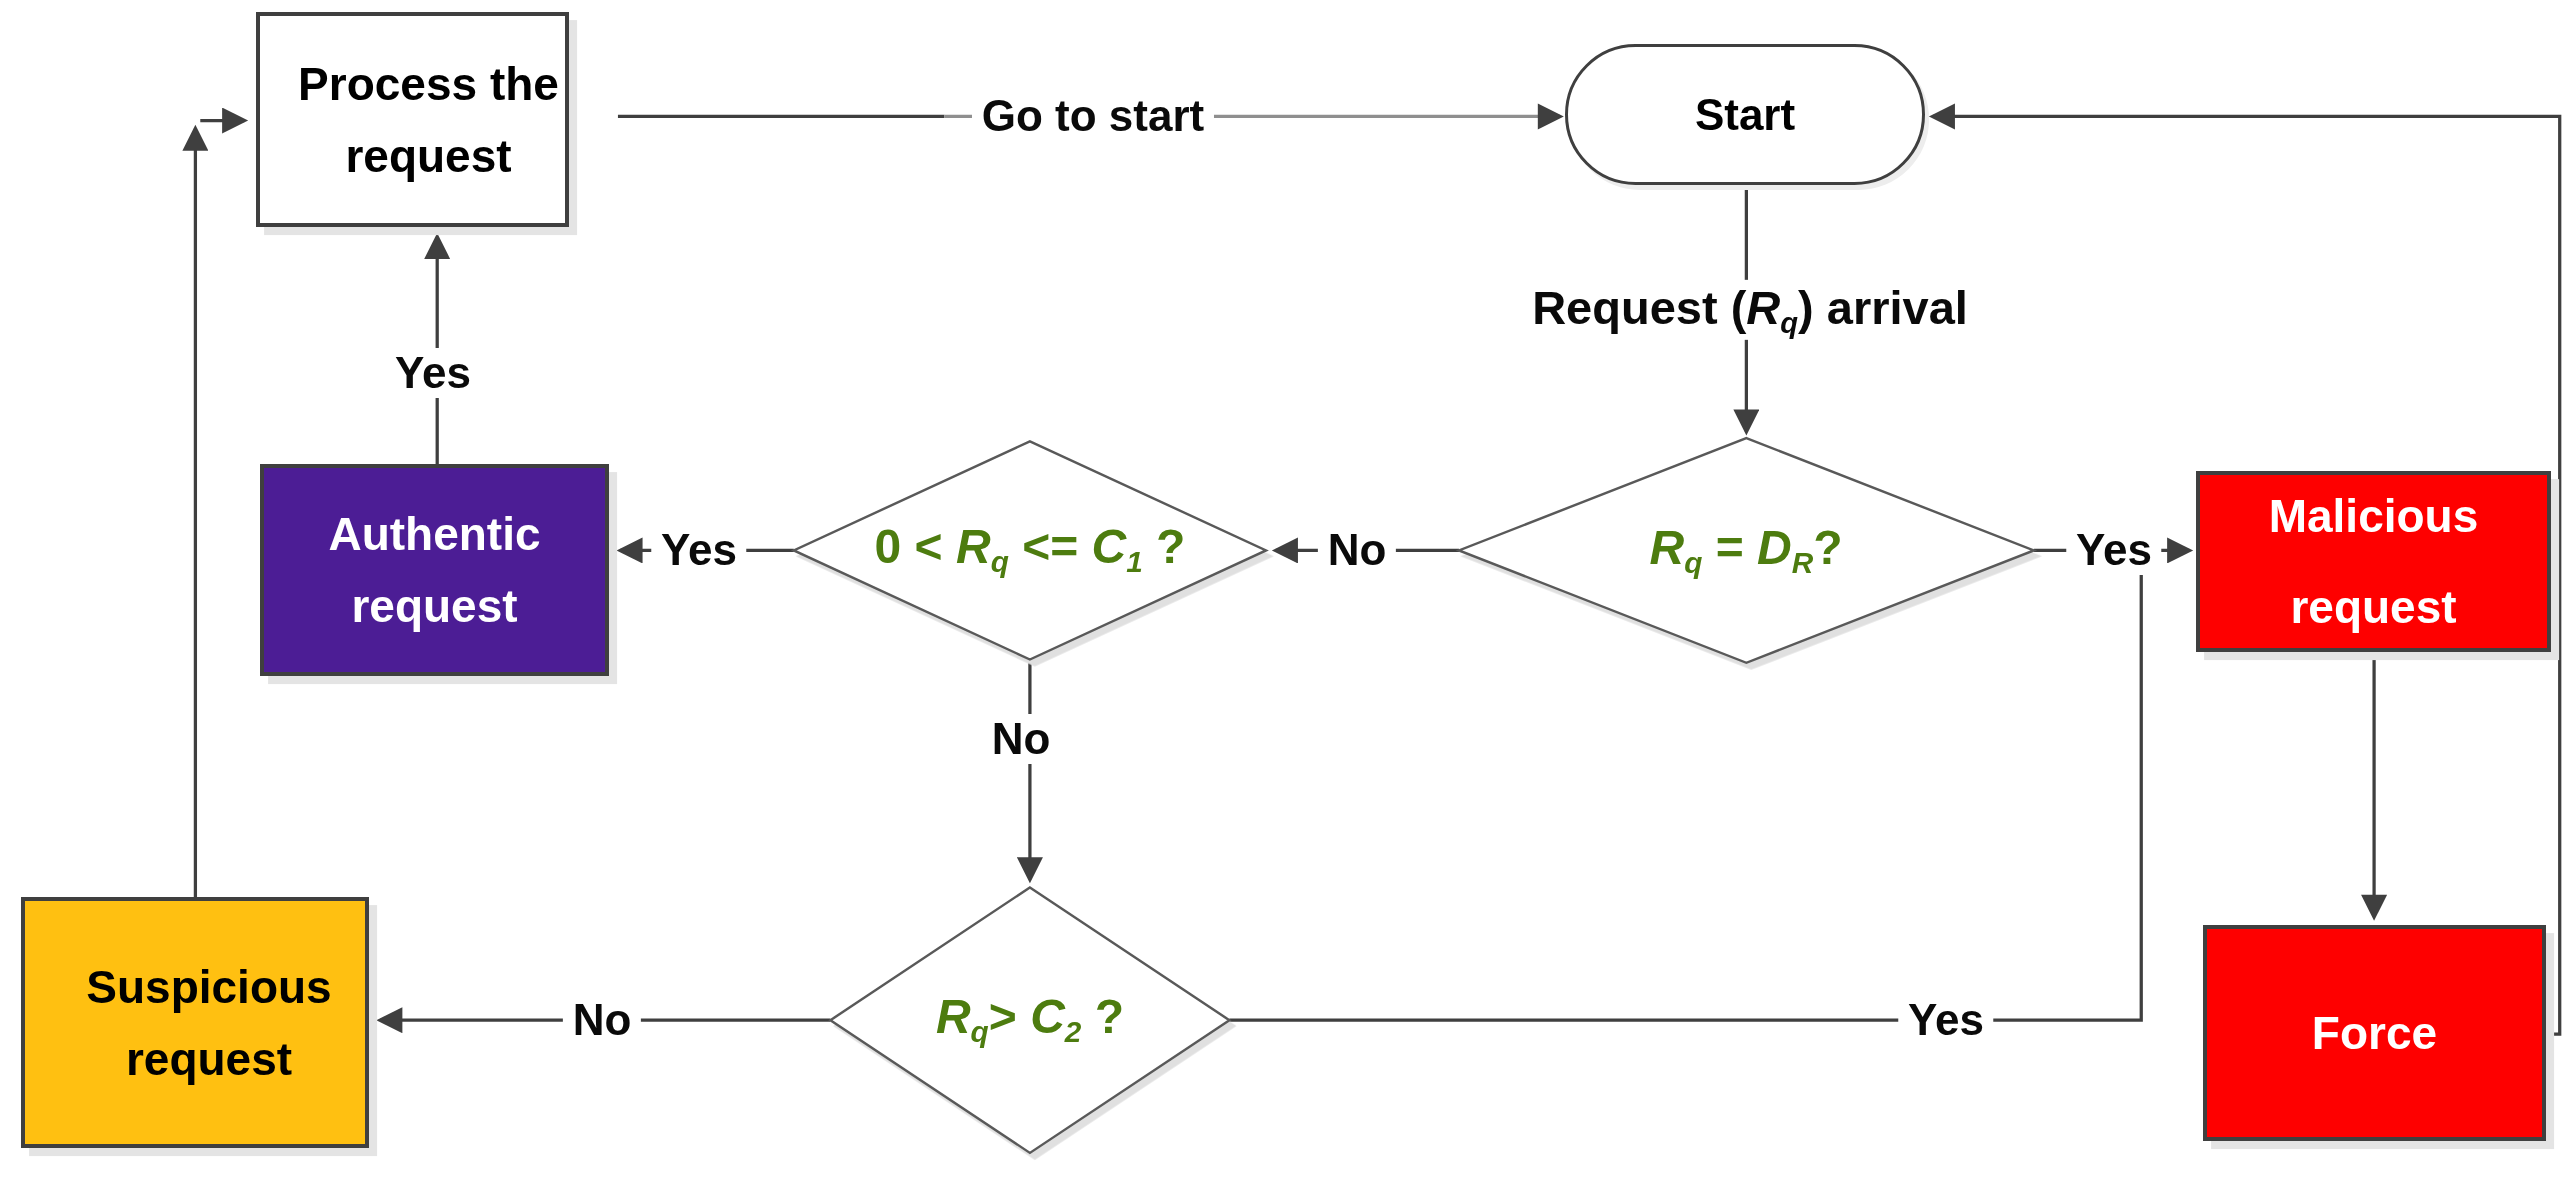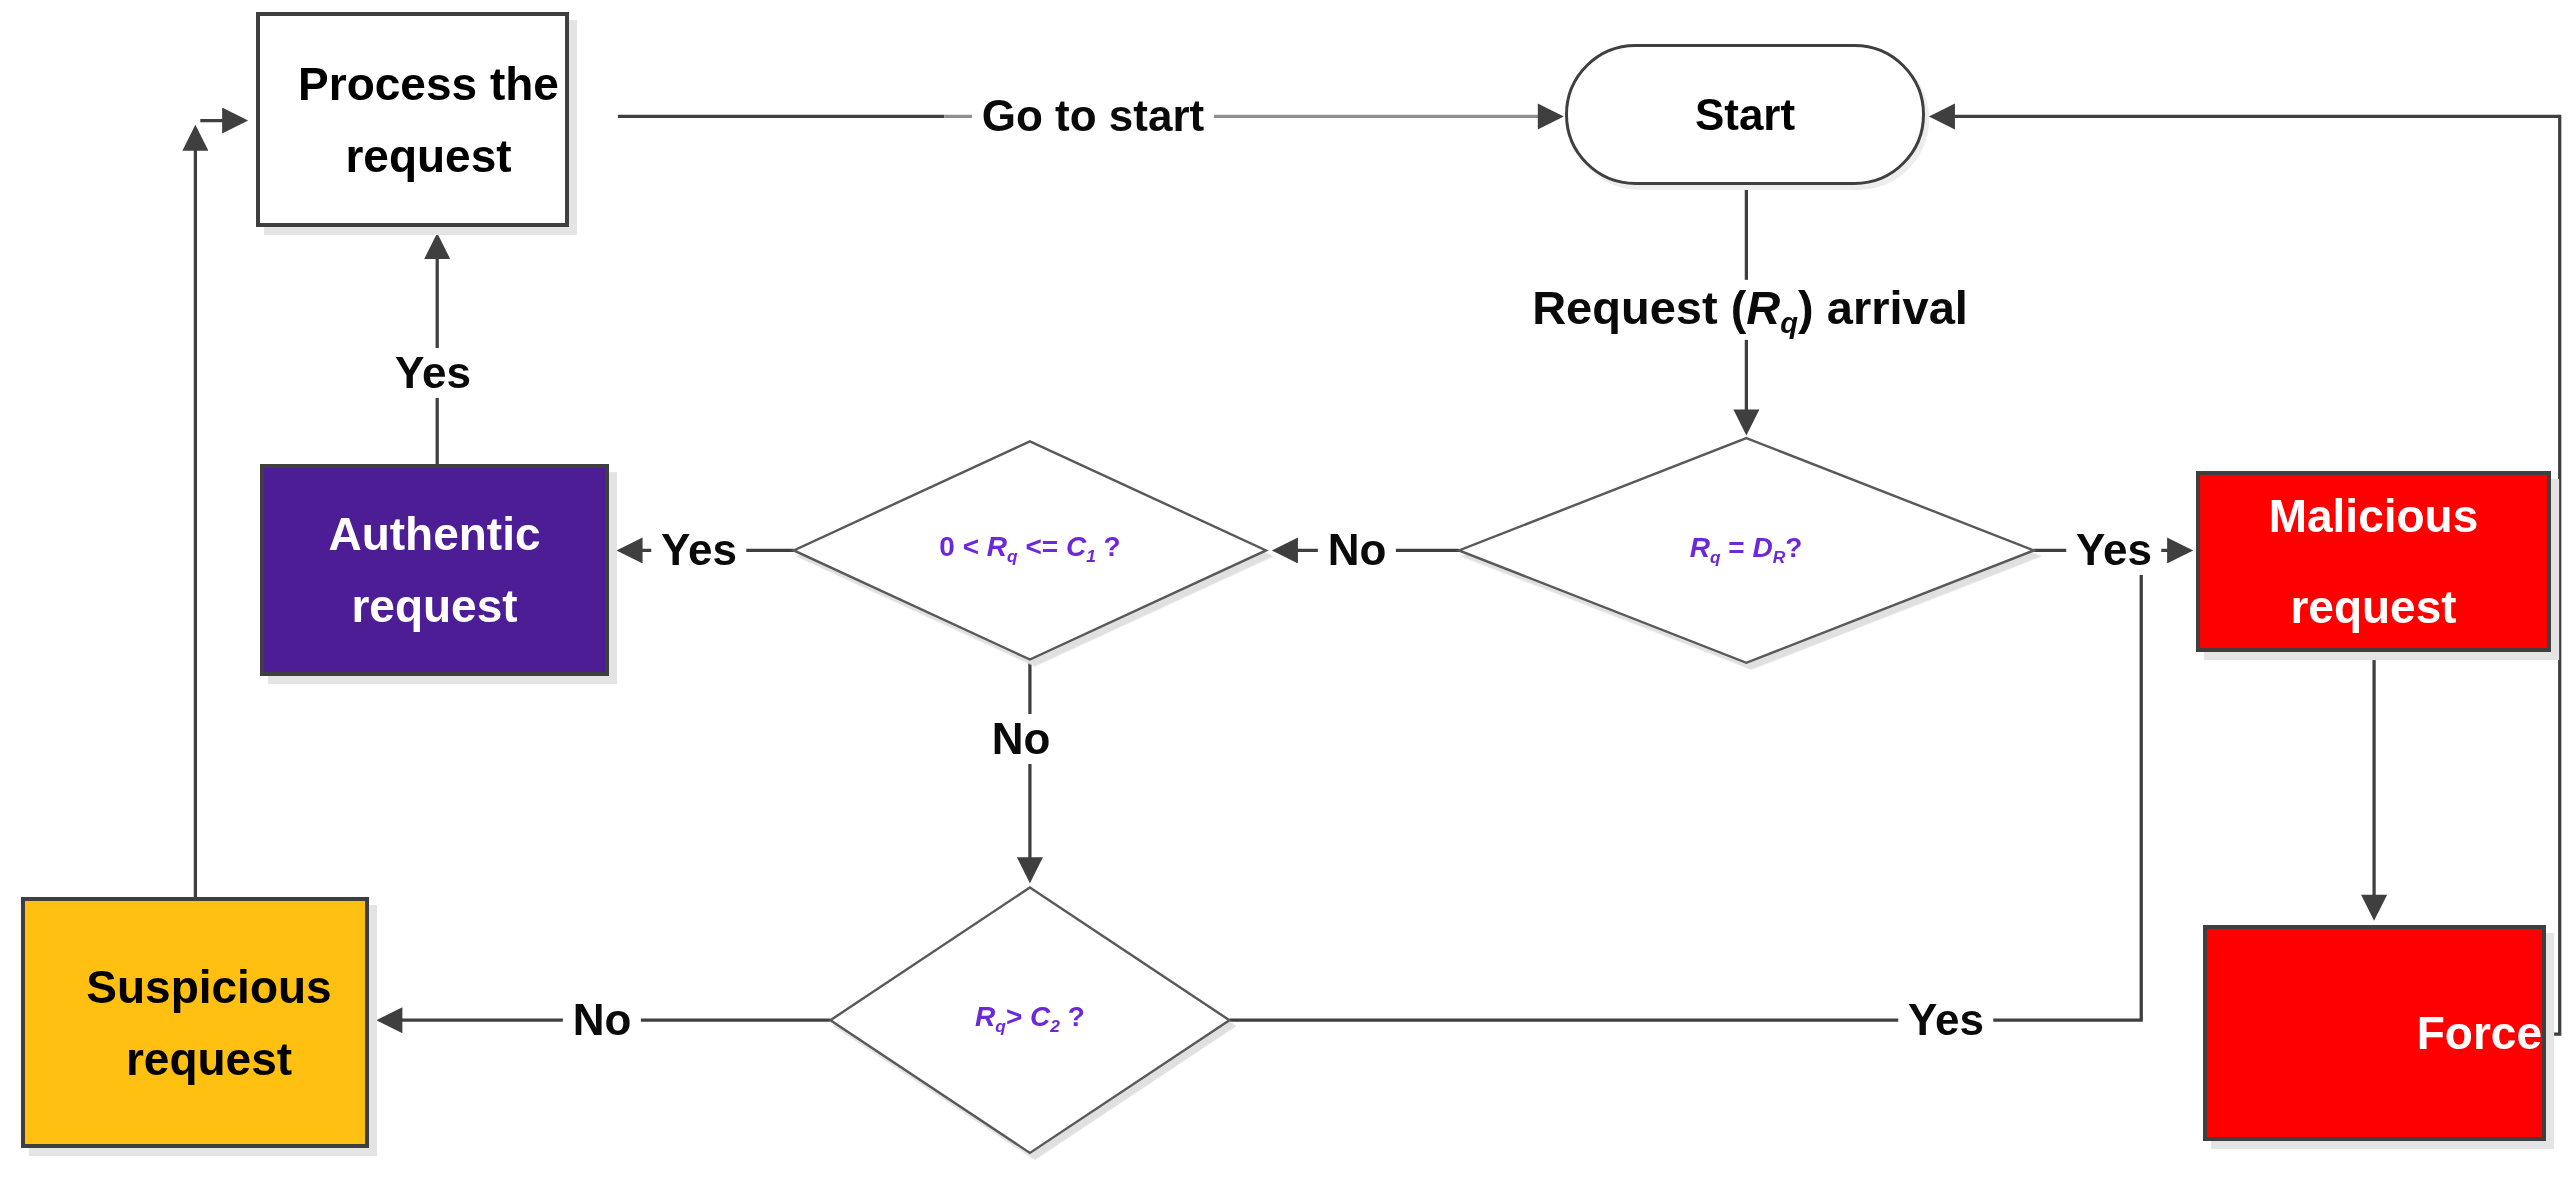--- a/index.html
+++ b/index.html
@@ -24,21 +24,21 @@
     left:1565px;top:44px;width:360px;height:141px;background:#ffffff;color:#000000;
     border:3.3px solid #3F3F3F;border-radius:73px;font-size:44px;box-shadow:4.1px 4.9px 0 #EDEDED;align-items:center;
   }
   .authentic{left:260px;top:464px;width:349px;height:212px;color:#ffffff;}
   .malicious{left:2196px;top:471px;width:355px;height:181px;color:#ffffff;gap:19px;}
   .force{left:2203px;top:925px;width:343px;height:216px;color:#ffffff;}
   .suspicious{left:21px;top:897px;width:348px;height:251px;color:#000000;padding-left:28px;}
 
   .dlabel{
     position:absolute;transform:translate(-50%,-50%);font-weight:bold;
-    font-size:28px;color:#6d28d9;white-space:nowrap;text-align:center;
+    font-size:48px;color:#4d7c0f;white-space:nowrap;text-align:center;
   }
   .dlabel .v{font-style:italic;}
   .sb{font-size:0.62em;font-style:italic;vertical-align:-0.32em;}
 
   .elabel{
     position:absolute;transform:translate(-50%,-50%);font-weight:bold;
     font-size:44px;color:#0a0a0a;background:#ffffff;padding:0 9.8px;white-space:nowrap;
   }
   .arrival{font-size:47px;padding:0 6.5px;}
 </style>
@@ -97,21 +97,21 @@
   <div class="node rect authentic" style="background: #4c1d95;">
     <div>Authentic</div>
     <div>request</div>
   </div>
 
   <div class="node rect malicious" style="background: rgb(254, 0, 0);">
     <div>Malicious</div>
     <div>request</div>
   </div>
 
-  <div class="node rect force" style="background: rgb(254, 0, 0); align-items: flex-end;">
+  <div class="node rect force" style="background: rgb(254, 0, 0);">
     <div>Force</div>
   </div>
 
   <div class="node rect suspicious" style="background: rgb(255, 192, 17);">
     <div>Suspicious</div>
     <div>request</div>
   </div>
 
   <div class="dlabel" style="left:1746px;top:550px;">
     <span class="v">R</span><span class="sb">q</span><span> = </span><span class="v">D</span><span class="sb">R</span><span>?</span>

